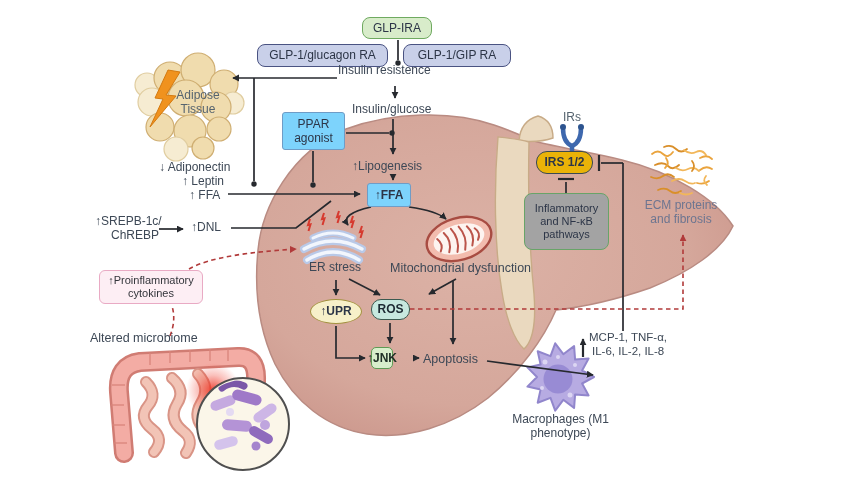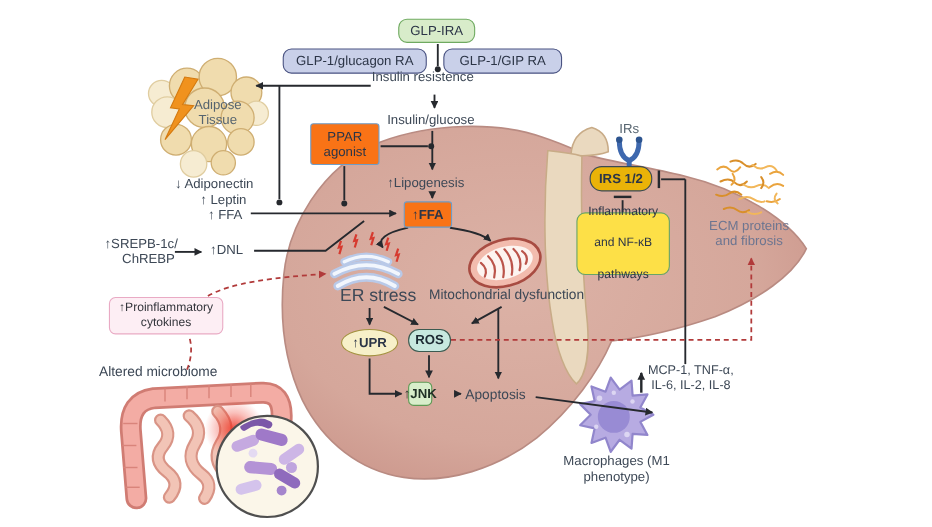--- a/index.html
+++ b/index.html
@@ -5,25 +5,25 @@
   html,body{margin:0;padding:0;background:#fff;}
   #canvas{position:relative;width:847px;height:479px;background:#fff;overflow:hidden;
           font-family:"Liberation Sans",sans-serif;}
   #art{position:absolute;left:0;top:0;z-index:1;}
   .lbl{position:absolute;z-index:3;font-size:12px;line-height:1.15;color:#3d4856;white-space:nowrap;}
   .bx{position:absolute;z-index:3;display:flex;flex-direction:column;align-items:center;justify-content:center;
       box-sizing:border-box;text-align:center;font-size:12px;line-height:1.2;color:#2c3547;background:#fff;}
   .pill{border-radius:8px;}
   .green{background:#d8ecca;border:1.5px solid #6faa60;}
   .lav{background:#c9d0e9;border:1.5px solid #4a5382;}
-  .blue{background:#f97316;border:1.5px solid #6f9cc6;}
+  .blue{background:#7dd3fc;border:1.5px solid #6f9cc6;}
   .teal{background:#eab308;border:1.6px solid #3a4a52;font-weight:bold;}
   .tealros{background:#c7e8df;border:1.6px solid #3c5a50;font-weight:bold;color:#1d2a33;}
   .yel{background:#f7f0c9;border:1.5px solid #a3913f;border-radius:50%;font-weight:bold;}
-  .grn2{background:#fde047;border:1.5px solid #68a468;gap:16px;}
+  .grn2{background:#a3a3a3;border:1.5px solid #68a468;}
   .jnk{background:#d8eecb;border:1.5px solid #5f9a55;font-weight:bold;color:#203026;}
   .pink{background:#fdeef4;border:1.5px solid #e9aac4;border-radius:6px;color:#33353b;}
   .small{font-size:11px;}
   .blue-txt{color:#3b6cc5;}
   .gray-txt{color:#56646f;}
   .ecm-txt{color:#6d7590;}
 </style>
 </head>
 <body>
 
@@ -275,21 +275,21 @@
 <div class="lbl" style="left:191px;top:221px;">↑DNL</div>
 
 
 <div class="bx pink small" style="left:99px;top:270px;width:104px;height:34px;">
   <span>↑Proinflammatory</span>
   <span>cytokines</span>
 </div>
 
 <div class="lbl" style="left:90px;top:331px;font-size:12.5px;">Altered microbiome</div>
 
-<div class="lbl" style="left:309px;top:261px;font-size:16px;">ER stress</div>
+<div class="lbl" style="left:309px;top:261px;font-size:12px;">ER stress</div>
 <div class="lbl" style="left:390px;top:261px;font-size:12.5px;">Mitochondrial dysfunction</div>
 
 <div class="bx yel" style="left:310px;top:299px;width:52px;height:25px;">
   <span>↑UPR</span>
 </div>
 <div class="bx tealros" style="left:371px;top:299px;width:39px;height:21px;border-radius:10px;">
   <span>ROS</span>
 </div>
 <div class="bx jnk" style="left:371px;top:347px;width:22px;height:22px;border-radius:5px;">
   <span>↑JNK</span>

